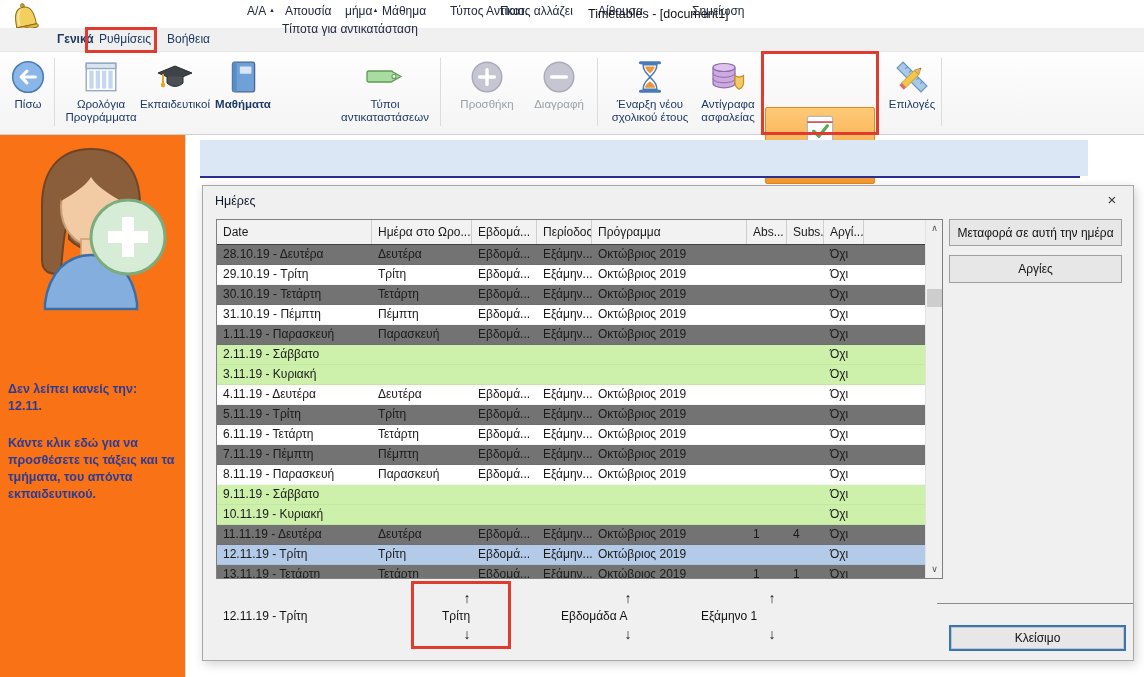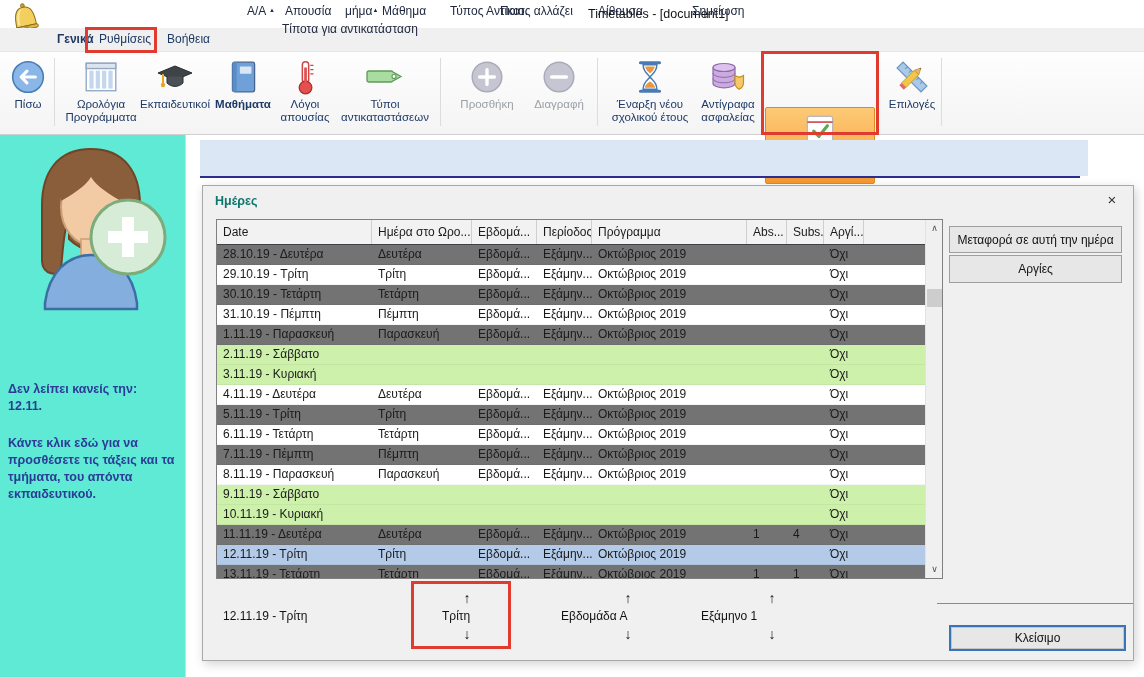--- a/index.html
+++ b/index.html
@@ -25,39 +25,39 @@
   .tb-icon { height:42px; display:flex; align-items:center; justify-content:center; }
   .tb-label { font-size:11.5px; line-height:13px; color:#1e3a66; }
   .tb-item.disabled .tb-label { color:#9aa0a6; }
   .tb-sep { position:absolute; top:6px; width:1px; height:68px; background:#dcdcdc; }
   .tb-highlight { position:absolute; left:765px; top:55px; width:110px; height:77px;
                   background:linear-gradient(#fdc976 0%, #fbb557 48%, #f79f3a 52%, #f59a33 100%);
                   border:1px solid #e08a20; border-radius:2px; text-align:center; }
   .tb-highlight .tb-label { color:#23305c; }
 
   
-  .sidebar { position:absolute; left:0; top:135px; width:186px; height:542px; background:#5eead4;
+  .sidebar { position:absolute; left:0; top:135px; width:186px; height:542px; background:#f97316;
              border-right:1px solid #d9d9d9; }
   .avatar { position:absolute; left:15px; top:8px; width:152px; height:198px; cursor:pointer; }
   .sb-status { position:absolute; left:8px; top:246px; width:182px; font-size:12.5px; font-weight:bold;
                color:#2b3c96; line-height:17px; white-space:pre-line; }
   .sb-hint { position:absolute; left:8px; top:300px; width:182px; font-size:12.5px; font-weight:bold;
              color:#2b3c96; line-height:17px; }
 
   
   .band { position:absolute; left:200px; top:140px; width:888px; height:36px; background:#dbe7f5; }
   .band-underline { position:absolute; left:200px; top:176px; width:880px; height:2px; background:#2d2d8f; }
   .band-col { position:absolute; top:4px; font-size:12px; color:#20293f; white-space:nowrap; }
   .band-status { position:absolute; top:22px; font-size:12px; color:#20293f; white-space:nowrap; }
   .sort-glyph { font-size:6px; vertical-align:3px; color:#20293f; }
 
   
   .dialog { position:absolute; left:202px; top:185px; width:932px; height:476px; background:#f0f0f0;
             border:1px solid #a8a8a8; box-shadow:2px 3px 10px rgba(0,0,0,0.18); }
-  .dlg-title { position:absolute; left:12px; top:8px; font-size:12.5px; color:#0f766e;font-weight:bold; }
+  .dlg-title { position:absolute; left:12px; top:8px; font-size:12.5px; color:#0f172a; }
   .dlg-close { position:absolute; right:10px; top:4px; width:22px; height:20px; text-align:center;
                font-size:15px; color:#333; line-height:20px; cursor:pointer; }
 
   
   .list { position:absolute; left:13px; top:33px; width:727px; height:360px; background:#ffffff;
           border:1px solid #808080; overflow:hidden; }
   .lhead { display:flex; height:25px; background:#f2f2f2; border-bottom:1px solid #3f3f46;
            position:relative; z-index:2; width:708px; }
   .lhead .hc { font-size:12px; color:#1a1a1a; padding:5px 0 0 6px; border-right:1px solid #cfcfcf;
                white-space:nowrap; overflow:hidden; }
@@ -84,21 +84,21 @@
   .vs-arrow { position:absolute; left:0; width:17px; height:17px; text-align:center; font-size:9px;
               color:#505050; line-height:16px; cursor:pointer; }
   .vs-up { top:0; }
   .vs-down { bottom:0; }
   .vs-thumb { position:absolute; left:1px; top:69px; width:15px; height:18px; background:#cdcdcd; cursor:pointer; }
 
   
   .side-btn { position:absolute; left:746px; width:173px; background:#e7e7e7; border:1px solid #9f9f9f;
               font-size:12px; color:#111; text-align:center; cursor:pointer;
               display:flex; align-items:center; justify-content:center; }
-  .btn-transfer { top:40px; height:27px; }
+  .btn-transfer { top:33px; height:27px; }
   .btn-holidays { top:69px; height:28px; }
 
   
   .footer-sep { position:absolute; left:734px; top:417px; width:196px; height:1px; background:#8a8a8a; }
   .ft-label { position:absolute; left:20px; top:423px; font-size:12px; color:#111; }
   .spin-value { position:absolute; top:423px; font-size:12px; color:#111; white-space:nowrap; }
   .spin-arrow { position:absolute; width:18px; height:18px; font-size:14px; color:#111; text-align:center;
                 line-height:18px; cursor:pointer; }
   .btn-close { position:absolute; left:748px; top:441px; width:173px; height:22px; background:#e7e7e7;
                border:1px solid #c5c5c5; outline:2px solid #3973b8; font-size:12px; color:#111;
@@ -182,31 +182,20 @@
       <div class="tb-icon">
         <svg width="38" height="38" viewBox="0 0 36 36">
           <rect x="8" y="4" width="21" height="28" rx="2" fill="#6fa0d8" stroke="#46648c" stroke-width="1.2"></rect>
           <rect x="8" y="4" width="4" height="28" fill="#5a8cc6"></rect>
           <rect x="15" y="8" width="11" height="7" rx="1" fill="#d9e6f4"></rect>
         </svg>
       </div>
       <div class="tb-label">Μαθήματα</div>
     </div>
 
-    <div class="tb-item" style="left:272px;width:66px;">
-      <div class="tb-icon">
-        <svg width="38" height="38" viewBox="0 0 36 36">
-          <rect x="15.5" y="3.5" width="6" height="20" rx="3" fill="#ffffff" stroke="#cc4444" stroke-width="1.4"></rect>
-          <circle cx="18.5" cy="28" r="6" fill="#e25050" stroke="#b02a2a" stroke-width="1.2"></circle>
-          <rect x="17.2" y="9" width="2.6" height="16" fill="#e25050"></rect>
-          <path d="M23 7 h3 M23 11 h3 M23 15 h3" stroke="#cc4444" stroke-width="1.2"></path>
-        </svg>
-      </div>
-      <div class="tb-label">Λόγοι απουσίας</div>
-    </div>
 
     <div class="tb-item" style="left:332px;width:106px;">
       <div class="tb-icon">
         <svg width="44" height="38" viewBox="0 0 44 36">
           <path d="M6,12 h22 a3,3 0 0 1 2,1 l8,4.5 -8,4.5 a3,3 0 0 1 -2,1 h-22 a2,2 0 0 1 -2,-2 v-7 a2,2 0 0 1 2,-2 z" fill="#a8dca0" stroke="#5f9a58" stroke-width="1.3"></path>
           <circle cx="31" cy="17.5" r="2" fill="#ffffff" stroke="#5f9a58" stroke-width="1.1"></circle>
         </svg>
       </div>
       <div class="tb-label">Τύποι αντικαταστάσεων</div>
     </div>

